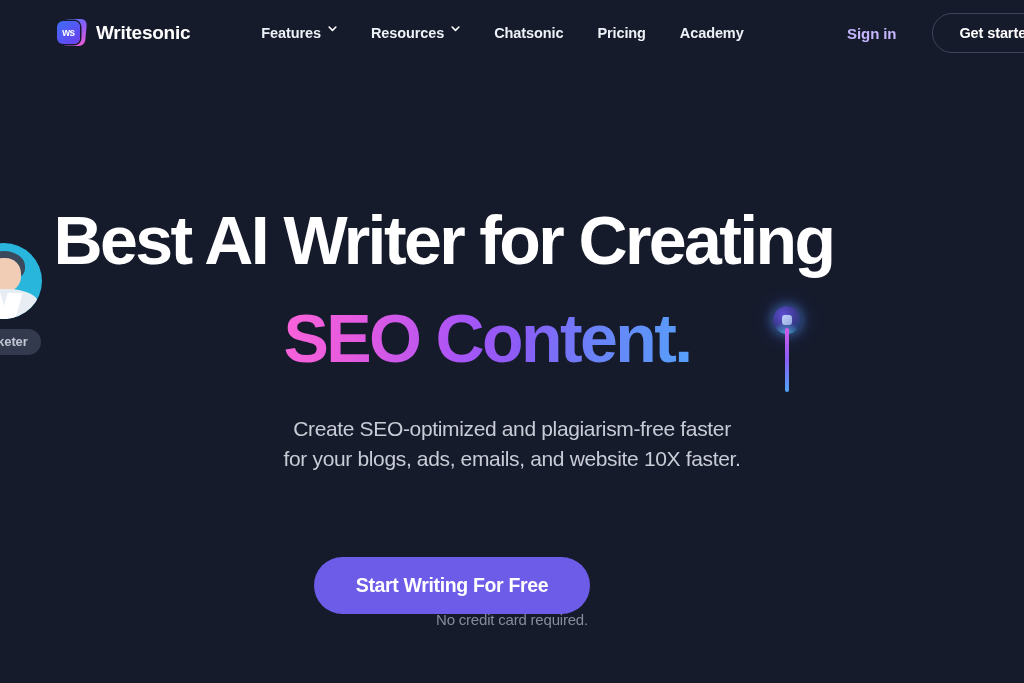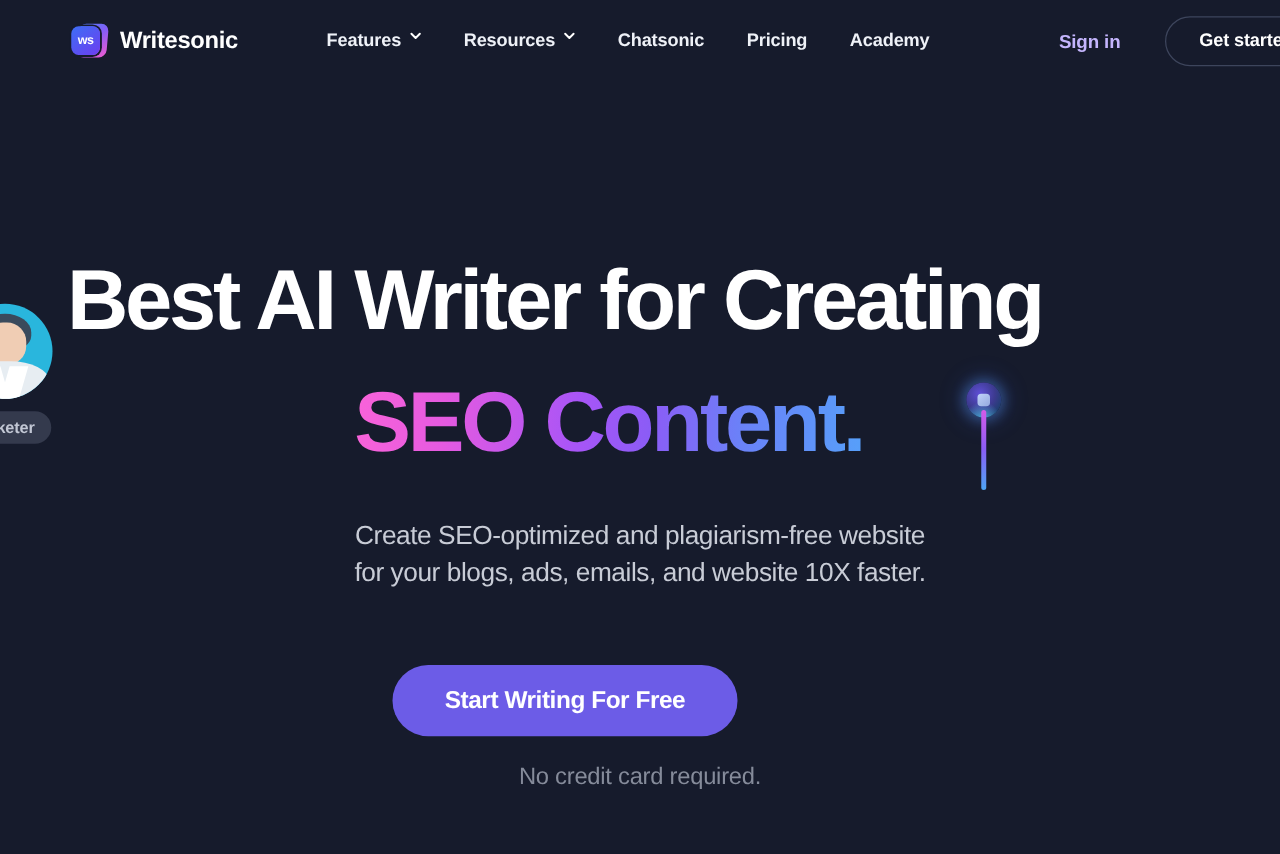--- a/index.html
+++ b/index.html
@@ -240,21 +240,21 @@
     color: #c8ccd6;
     font-size: 21px;
     font-weight: normal;
     letter-spacing: -0.35px;
     line-height: 1.42;
   }
   .subtitle .line { display: block; white-space: nowrap; }
 
   .cta-wrap {
     position: absolute;
-    top: 532px;
+    top: 557px;
     left: 0;
     width: 904px;
     text-align: center;
     text-decoration: underline;
   }
   .cta-btn {
     display: inline-flex;
     align-items: center;
     justify-content: center;
     height: 57px;
@@ -271,21 +271,21 @@
     cursor: pointer;
   }
 
   .nocard {
     position: absolute;
     top: 611px;
     left: 0;
     width: 1024px;
     text-align: center;
     color: #858b9a;
-    font-size: 19px;
+    font-size: 15px;
     letter-spacing: -0.2px;
   }
 
   
   .persona {
     position: absolute;
     text-align: center;
   }
   .persona .ava {
     width: 76px;
@@ -420,21 +420,21 @@
   <div class="headline-2">
     <span class="grad-text">SEO Content.</span>
   </div>
 
   <div class="cursor-wrap">
     <div class="orb"></div>
     <div class="cursor-bar"></div>
   </div>
 
   <p class="subtitle">
-    <span class="line">Create SEO-optimized and plagiarism-free website</span>
+    <span class="line">Create SEO-optimized and plagiarism-free faster</span>
     <span class="line">for your blogs, ads, emails, and website 10X faster.</span>
   </p>
 
 
   <div class="cta-wrap">
     <button class="cta-btn">Start Writing For Free</button>
   </div>
 
   <div class="nocard">No credit card required.</div>
 </div>

